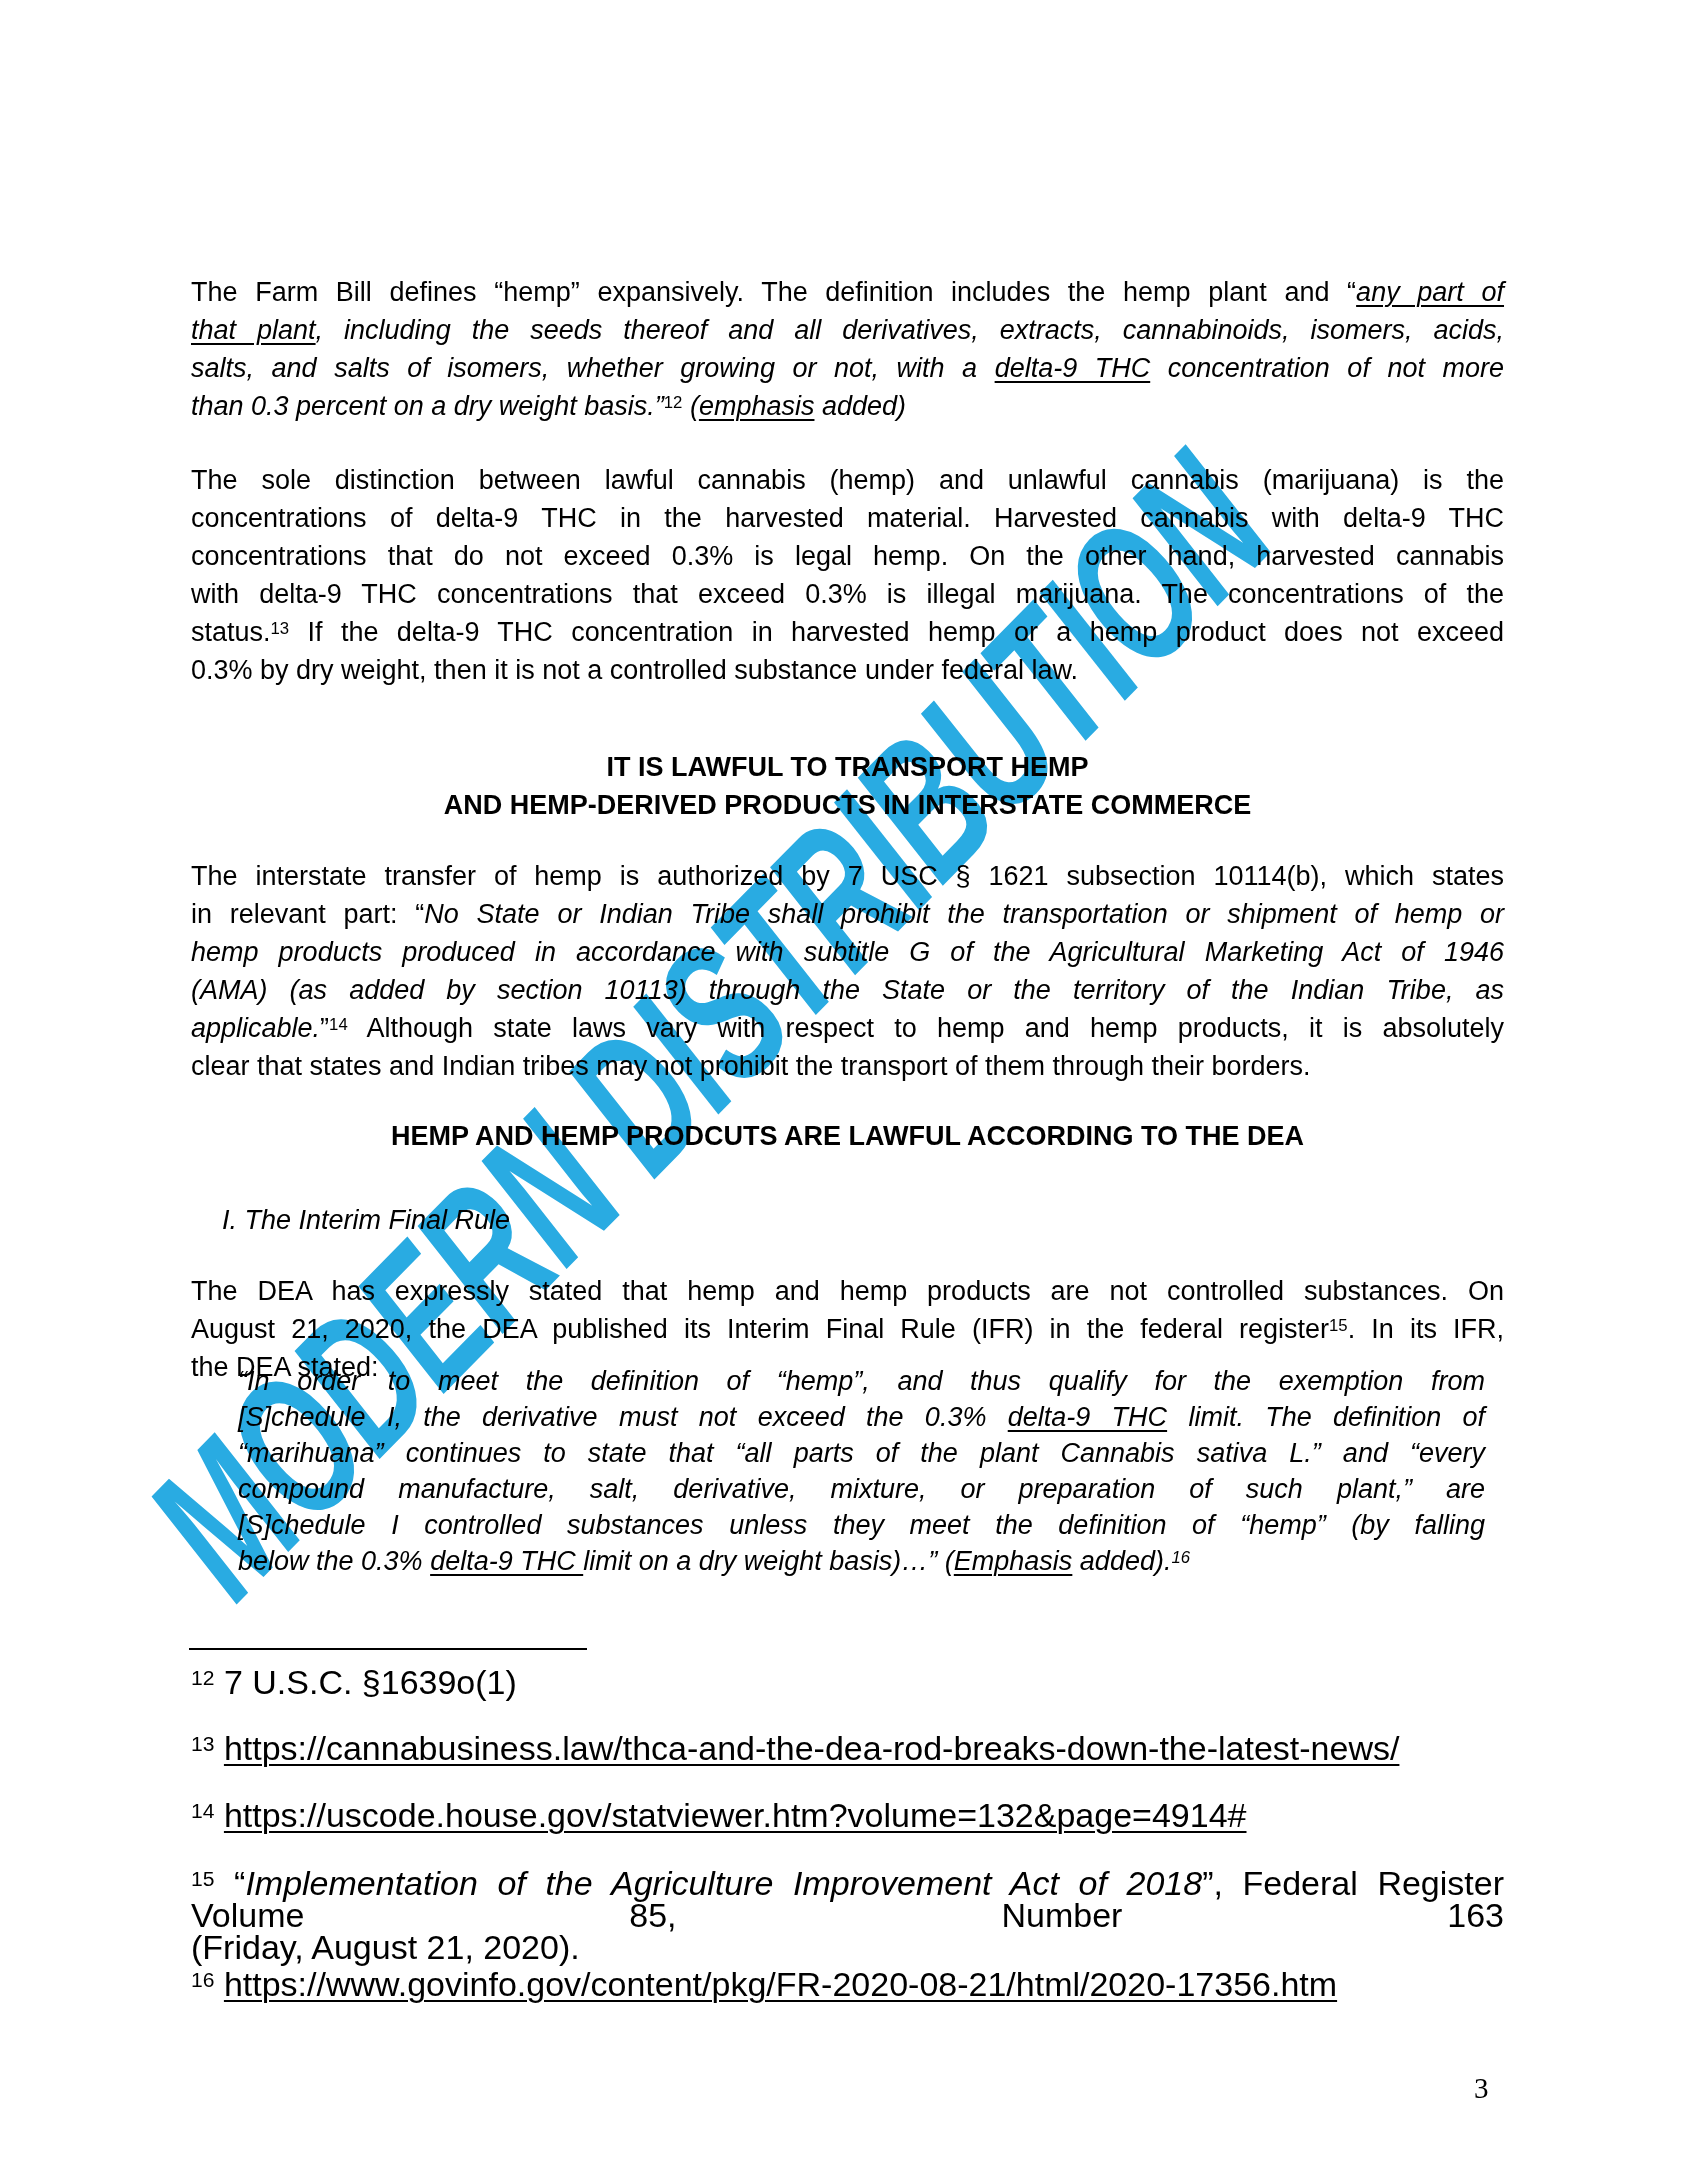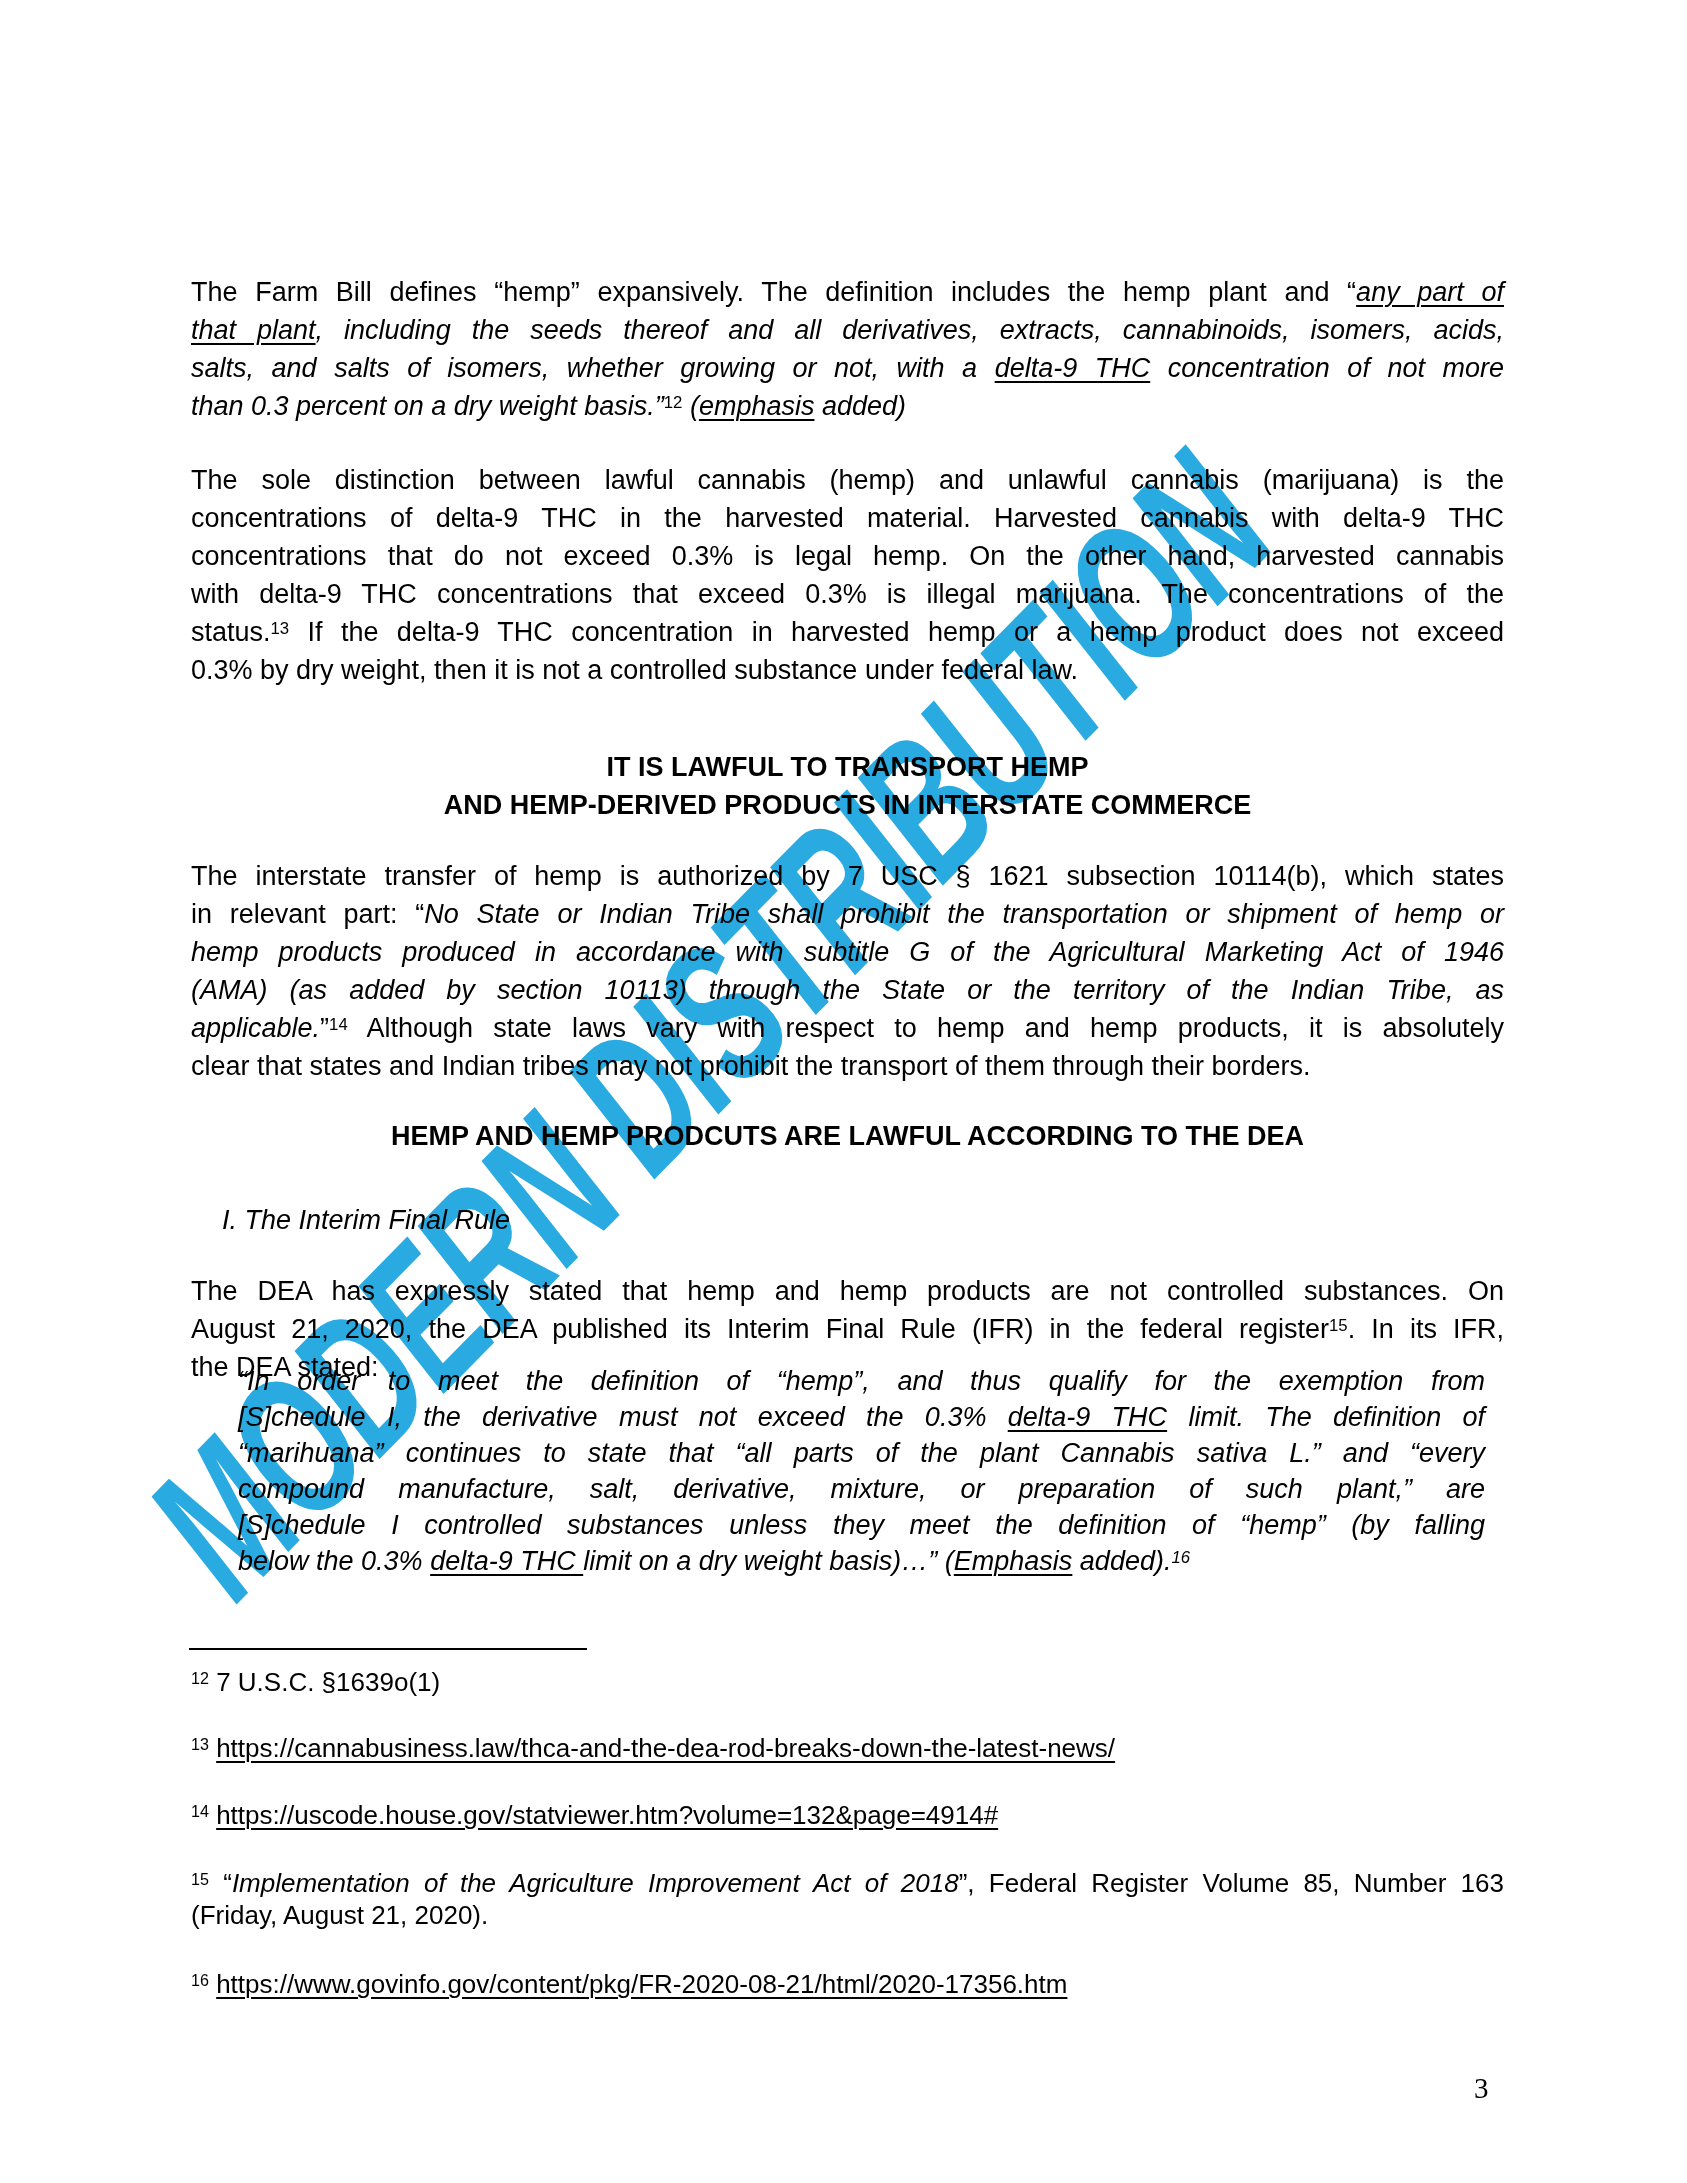--- a/index.html
+++ b/index.html
@@ -21,21 +21,21 @@
   .tx { position:absolute; left:191px; width:1313px; font-size:27px; line-height:38px; }
   .ln { text-align:justify; text-align-last:justify; }
   .ln.last { text-align:left; text-align-last:left; }
   .ctr { text-align:center; text-align-last:center; }
   .bold { font-weight:700; }
   .i { font-style:italic; }
   .u { text-decoration:underline; text-decoration-thickness:2px; text-underline-offset:4px; }
   .iu { font-style:italic; text-decoration:underline; text-decoration-thickness:2px; text-underline-offset:4px; }
   .sup { font-size:.62em; position:relative; top:-.42em; line-height:0; }
   .quote { left:238px; width:1247px; font-style:italic; line-height:36px; }
-  .fn { font-size:26px; line-height:32px; }
+  .fn { font-size:34px; line-height:32px; }
   .fnsep { position:absolute; left:189px; top:1648px; width:398px; border-top:2.6px solid #000; }
   .pagenum {
     position:absolute; left:1474px; top:2072px; width:40px;
     font-family:"Liberation Serif","DejaVu Serif",serif; font-size:29px;
   }
 </style>
 </head>
 <body>
 
 <div class="page">

